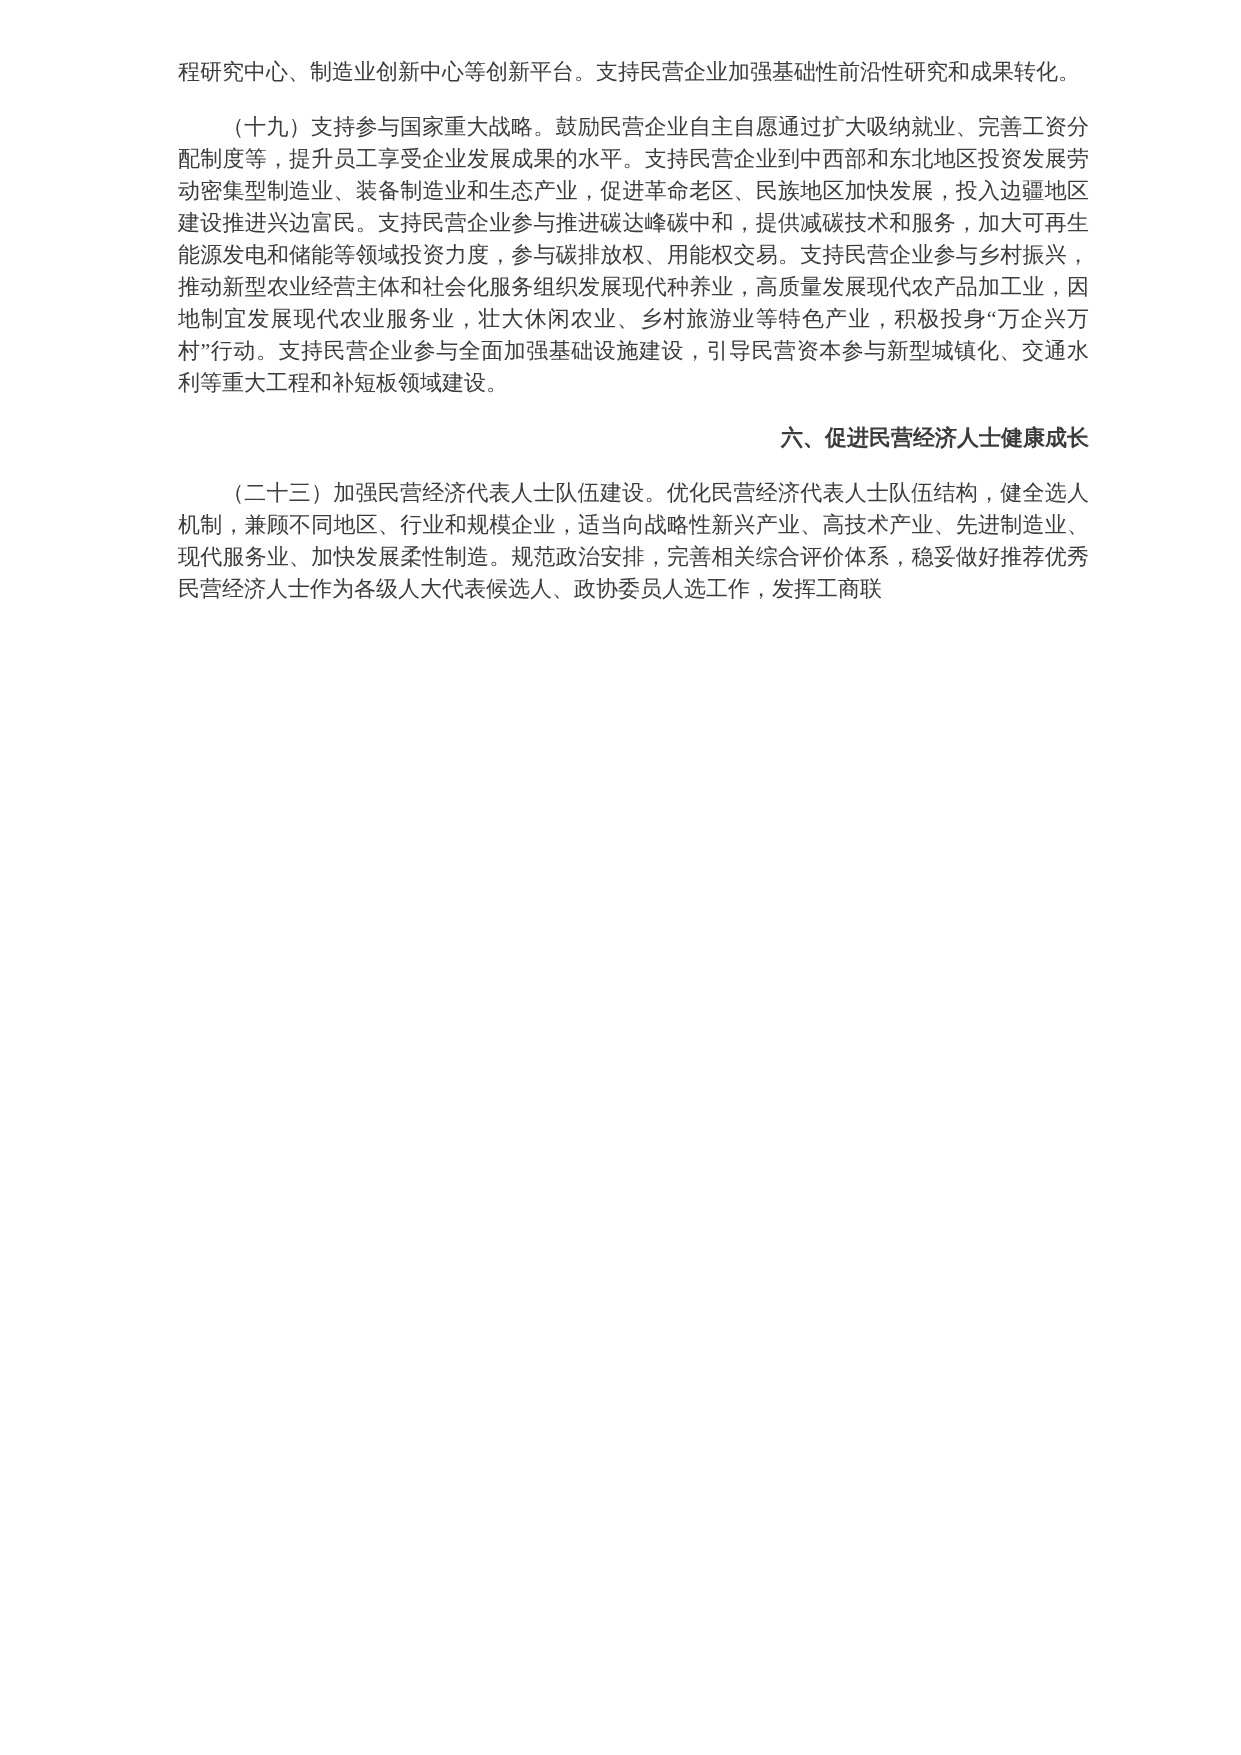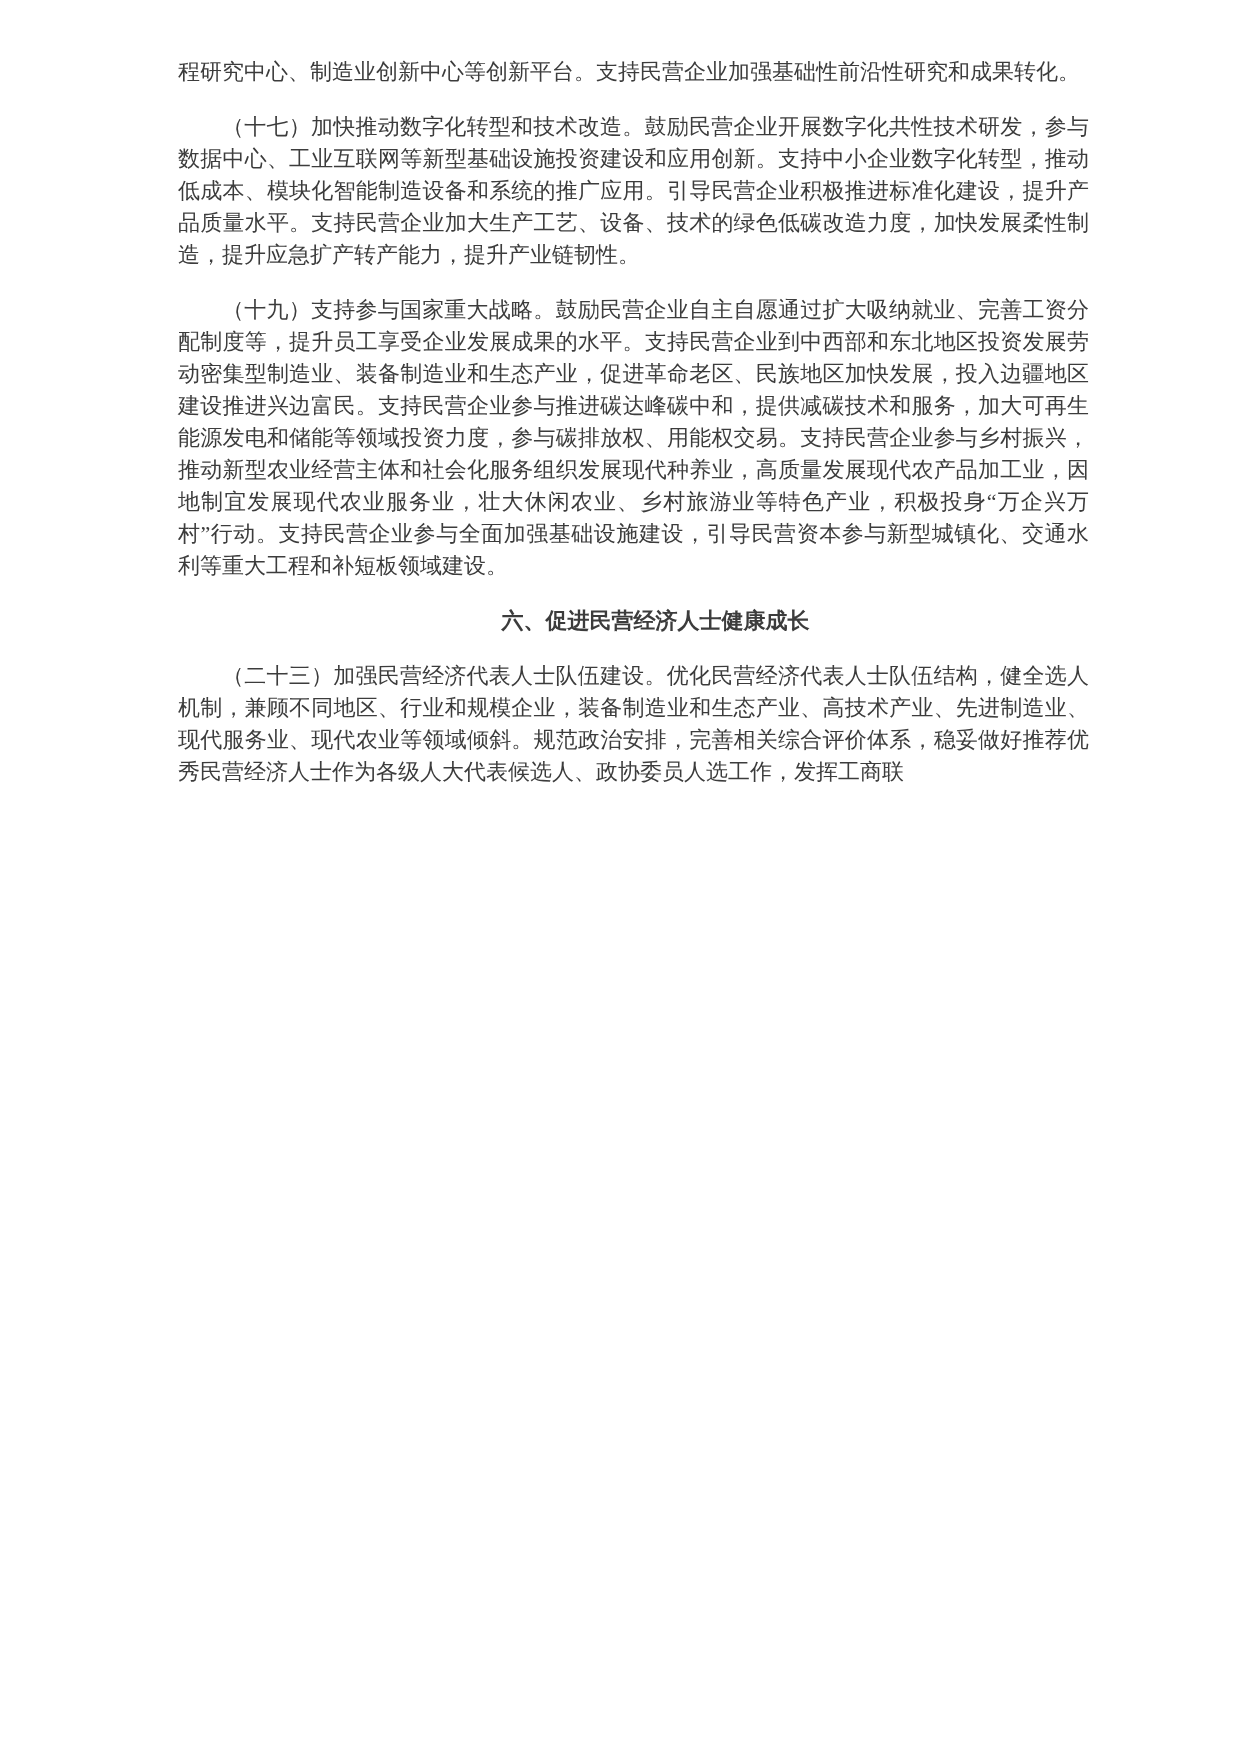--- a/index.html
+++ b/index.html
@@ -31,26 +31,25 @@
   }
   .para.continuation {
     text-indent: 0;
   }
   .section-heading {
     font-size: 22px;
     line-height: 32px;
     font-weight: 700;
     margin: 0 0 23px 0;
     text-indent: 2em;
-    text-align: center;
+    text-align: right;
     color: #3c3c3c;
   }
 </style>
 </head>
 <body>
 
 <div class="page">
   <p class="para continuation">程研究中心、制造业创新中心等创新平台。支持民营企业加强基础性前沿性研究和成果转化。</p>
-  <p class="para">（十七）加快推动数字化转型和技术改造。鼓励民营企业开展数字化共性技术研发，参与数据中心、工业互联网等新型基础设施投资建设和应用创新。支持中小企业数字化转型，推动低成本、模块化智能制造设备和系统的推广应用。引导民营企业积极推进标准化建设，提升产品质量水平。支持民营企业加大生产工艺、设备、技术的绿色低碳改造力度，加快发展柔性制造，提升应急扩产转产能力，提升产业链韧性。</p>
   <p class="para">（十九）支持参与国家重大战略。鼓励民营企业自主自愿通过扩大吸纳就业、完善工资分配制度等，提升员工享受企业发展成果的水平。支持民营企业到中西部和东北地区投资发展劳动密集型制造业、装备制造业和生态产业，促进革命老区、民族地区加快发展，投入边疆地区建设推进兴边富民。支持民营企业参与推进碳达峰碳中和，提供减碳技术和服务，加大可再生能源发电和储能等领域投资力度，参与碳排放权、用能权交易。支持民营企业参与乡村振兴，推动新型农业经营主体和社会化服务组织发展现代种养业，高质量发展现代农产品加工业，因地制宜发展现代农业服务业，壮大休闲农业、乡村旅游业等特色产业，积极投身“万企兴万村”行动。支持民营企业参与全面加强基础设施建设，引导民营资本参与新型城镇化、交通水利等重大工程和补短板领域建设。</p>
   <h2 class="section-heading">六、促进民营经济人士健康成长</h2>
-  <p class="para">（二十三）加强民营经济代表人士队伍建设。优化民营经济代表人士队伍结构，健全选人机制，兼顾不同地区、行业和规模企业，装备制造业和生态产业、高技术产业、先进制造业、现代服务业、现代农业等领域倾斜。规范政治安排，完善相关综合评价体系，稳妥做好推荐优秀民营经济人士作为各级人大代表候选人、政协委员人选工作，发挥工商联</p>
+  <p class="para">（二十三）加强民营经济代表人士队伍建设。优化民营经济代表人士队伍结构，健全选人机制，兼顾不同地区、行业和规模企业，适当向战略性新兴产业、高技术产业、先进制造业、现代服务业、加快发展柔性制造。规范政治安排，完善相关综合评价体系，稳妥做好推荐优秀民营经济人士作为各级人大代表候选人、政协委员人选工作，发挥工商联</p>
 </div>
 
 </body></html>

